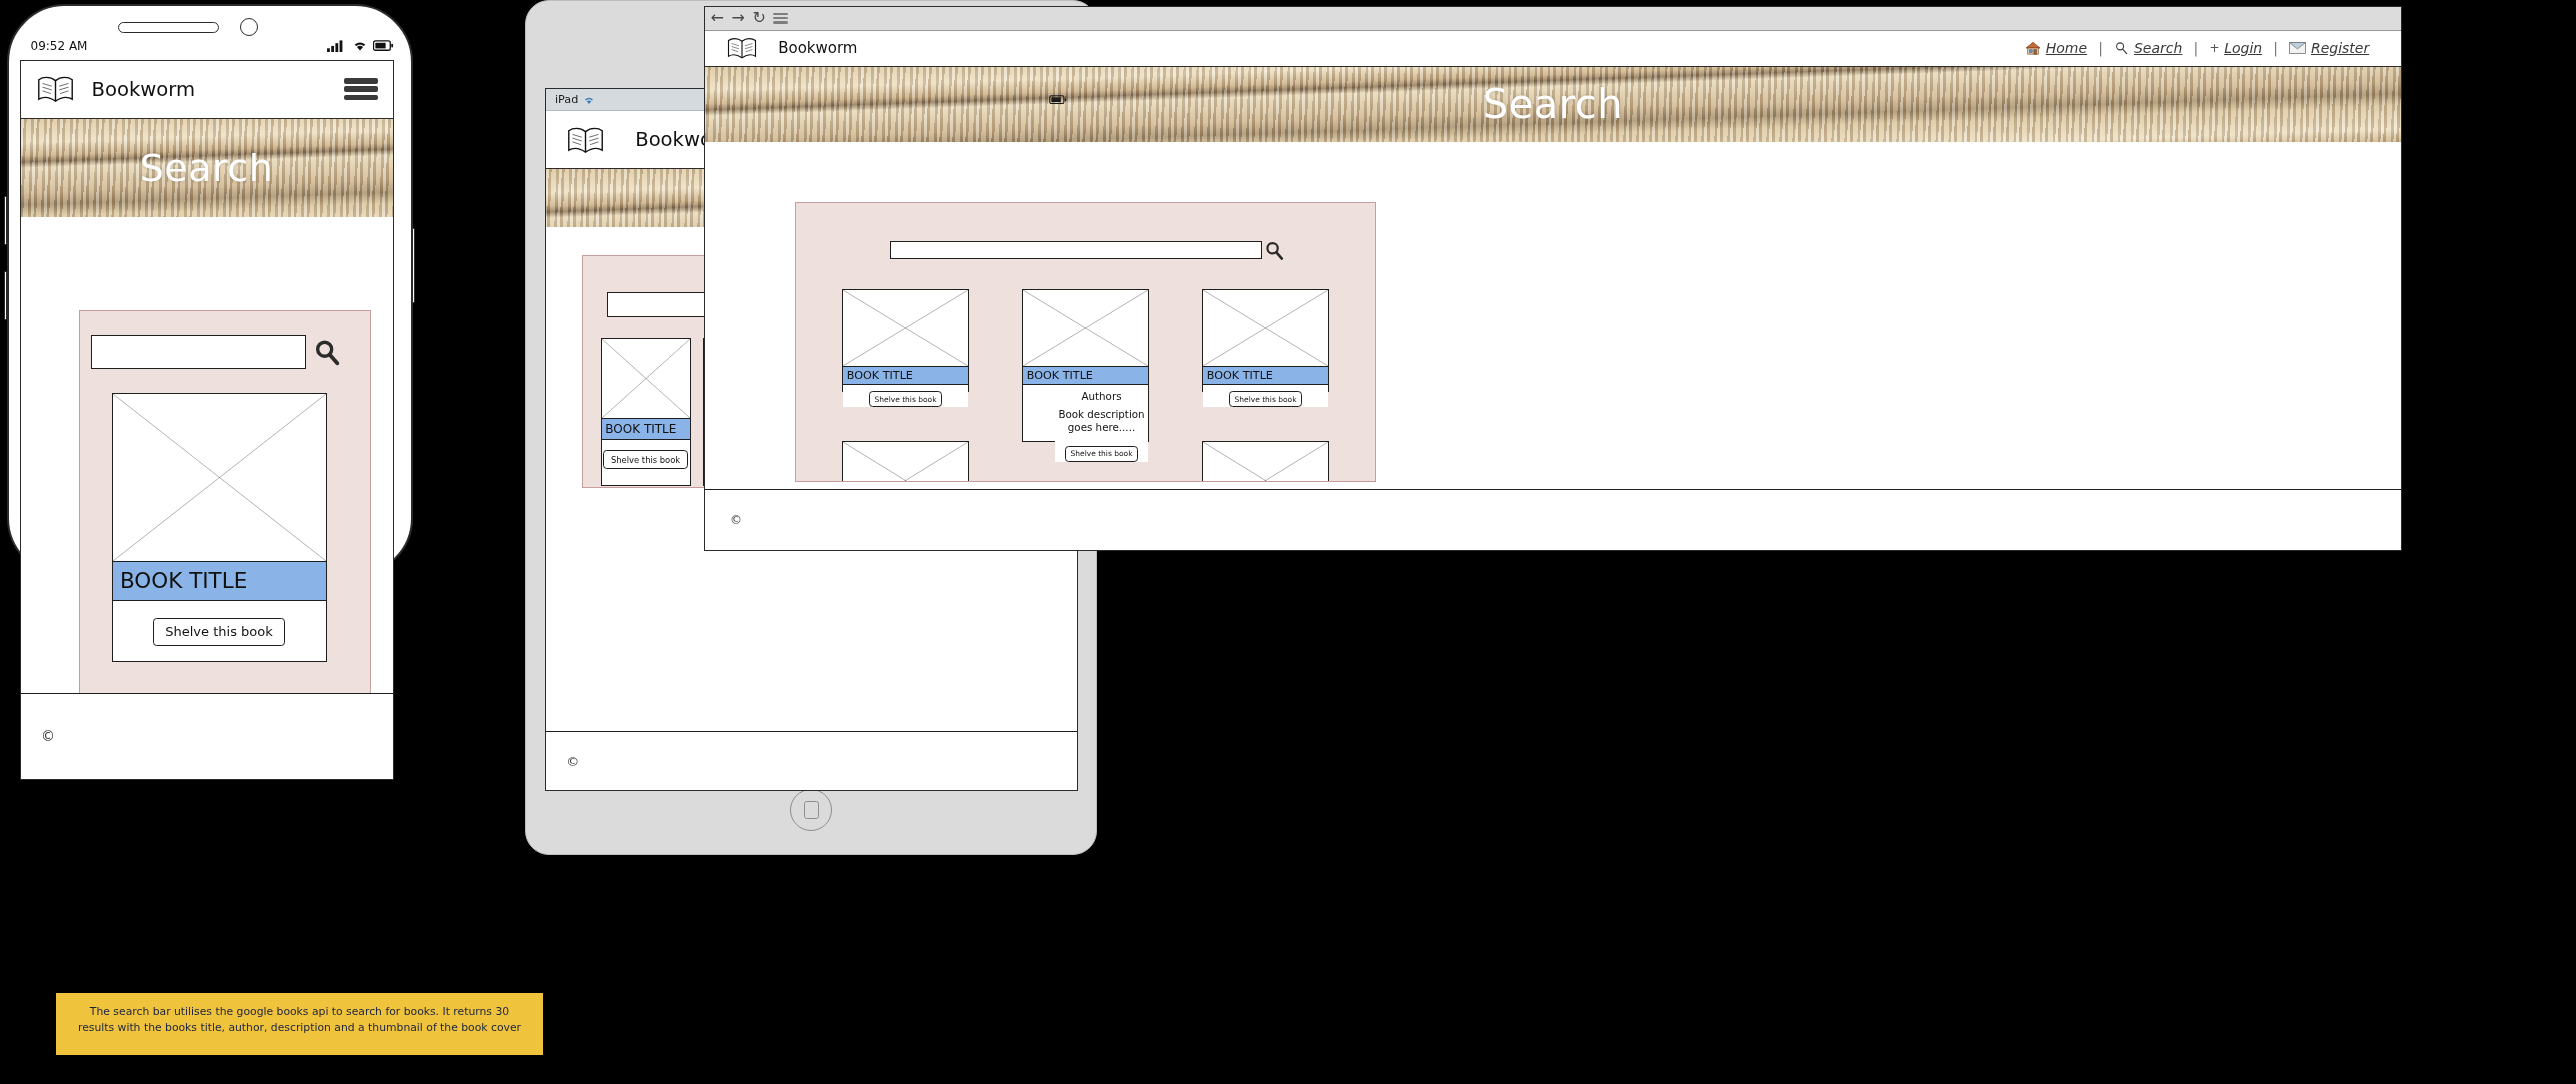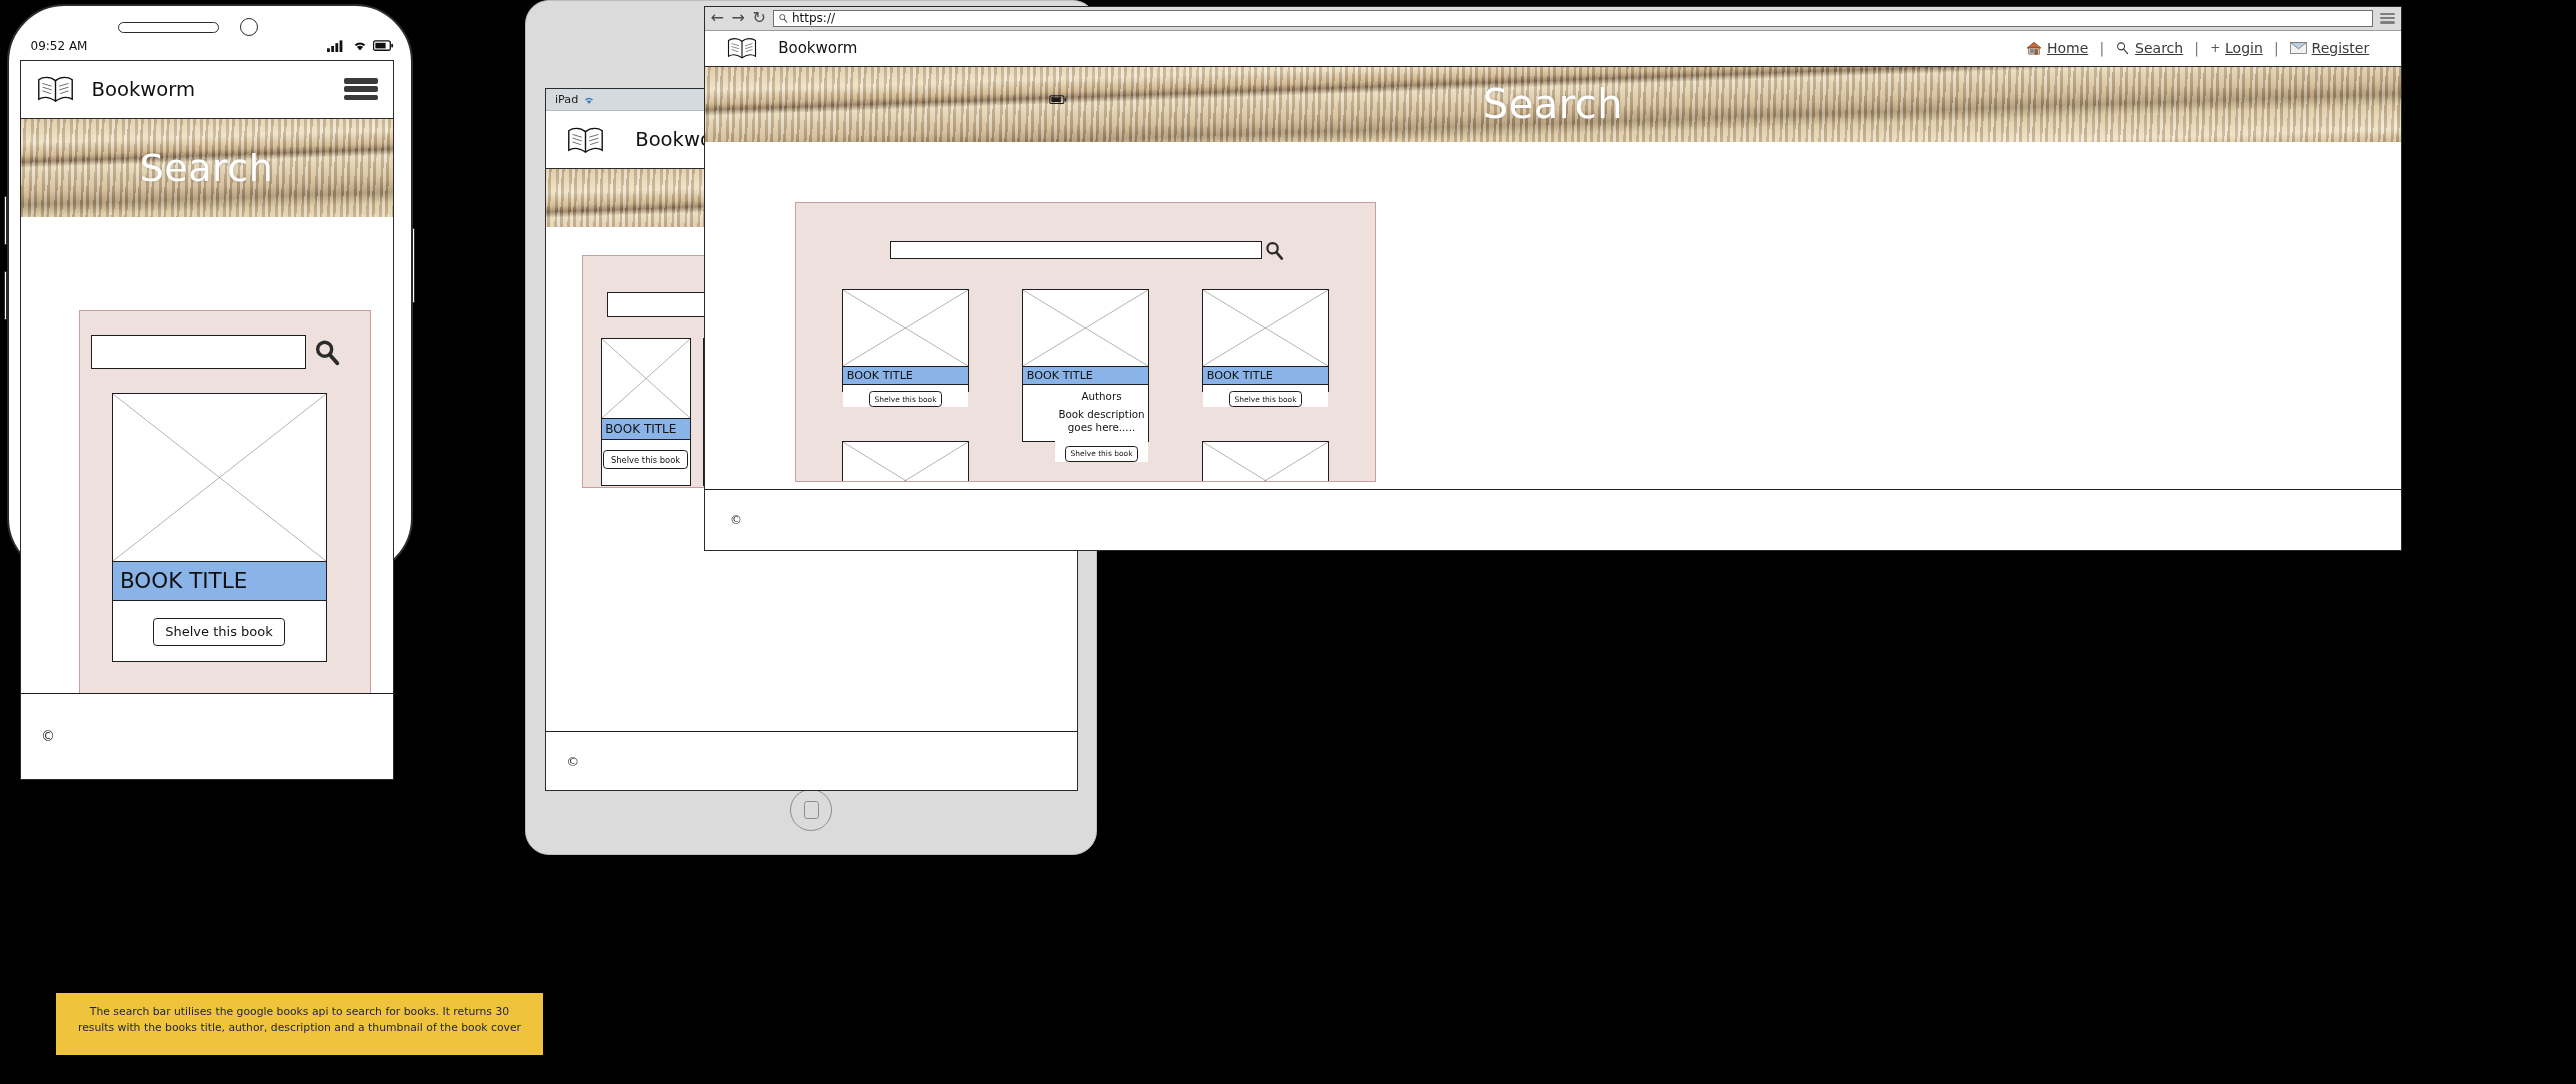--- a/index.html
+++ b/index.html
@@ -154,21 +154,21 @@
   .urlbar {
     flex:1; height:17px; background:#fff; border:0.9px solid #6f6f6f;
     display:flex; align-items:center; padding:0 3.7px; gap:3.7px;
     font-family:"DejaVu Sans", sans-serif; font-size:12px; color:#111;
   }
   .br-menu { width:15px; height:11.2px; }
   .br-menu span { height:2.8px; background:#7e7e7e; }
   .b-navbar { height:36px; background:#fff; border-bottom:0.9px solid #2b2b2b; display:flex; align-items:center; padding:0 20.6px; }
   .b-brand { font-family:"DejaVu Sans", sans-serif; font-size:15px; color:#111; margin-left:20.6px; }
   .b-links { margin-left:auto; display:flex; align-items:center; font-family:"DejaVu Sans", sans-serif; font-size:14px; color:#3a3a3a; }
-  .b-link { display:flex; align-items:center; gap:4.7px; padding:0 11.2px; }
+  .b-link { display:flex; align-items:center; gap:4.7px; padding:0 11.2px;font-style:italic; }
   .b-link span.lbl { text-decoration:underline; }
   .b-sep { color:#777; }
   .b-hero { height:75px; }
   .b-hero .hero-title { font-size:40px; }
   .b-panel { position:absolute; left:90px; top:195px; width:581px; height:280px; overflow:hidden; }
   .b-searchbox { width:372px; height:18.7px; }
   .b-card { width:127px; }
   .b-thumb { height:77px; }
   .b-titlebar { height:18.7px; font-size:11.2px; padding-left:3.7px; }
   .b-shelve { font-size:7.5px; padding:2.8px 4.7px; }
@@ -374,27 +374,20 @@
   </div>
 
   <div id="browser">
     <div class="br-shell">
 
 
       <div class="br-toolbar">
         <span class="nav-ico">←</span>
         <span class="nav-ico">→</span>
         <span class="nav-ico">↻</span>
-        <div class="urlbar">
-          <svg width="10.3" height="10.3" viewBox="0 0 30 30">
-            <circle cx="12.5" cy="12" r="7.5" fill="none" stroke="#4a4a4a" stroke-width="2.6"></circle>
-            <line x1="18" y1="18" x2="26" y2="27" stroke="#4a4a4a" stroke-width="3" stroke-linecap="round"></line>
-          </svg>
-          <span>https://</span>
-        </div>
         <span class="hamburger br-menu">
           <span></span>
             <span></span>
             <span></span>
         </span>
       </div>
 
       <div class="b-navbar">
         <span class="book-logo">
           <svg width="32" height="24" viewBox="0 0 42 32">

